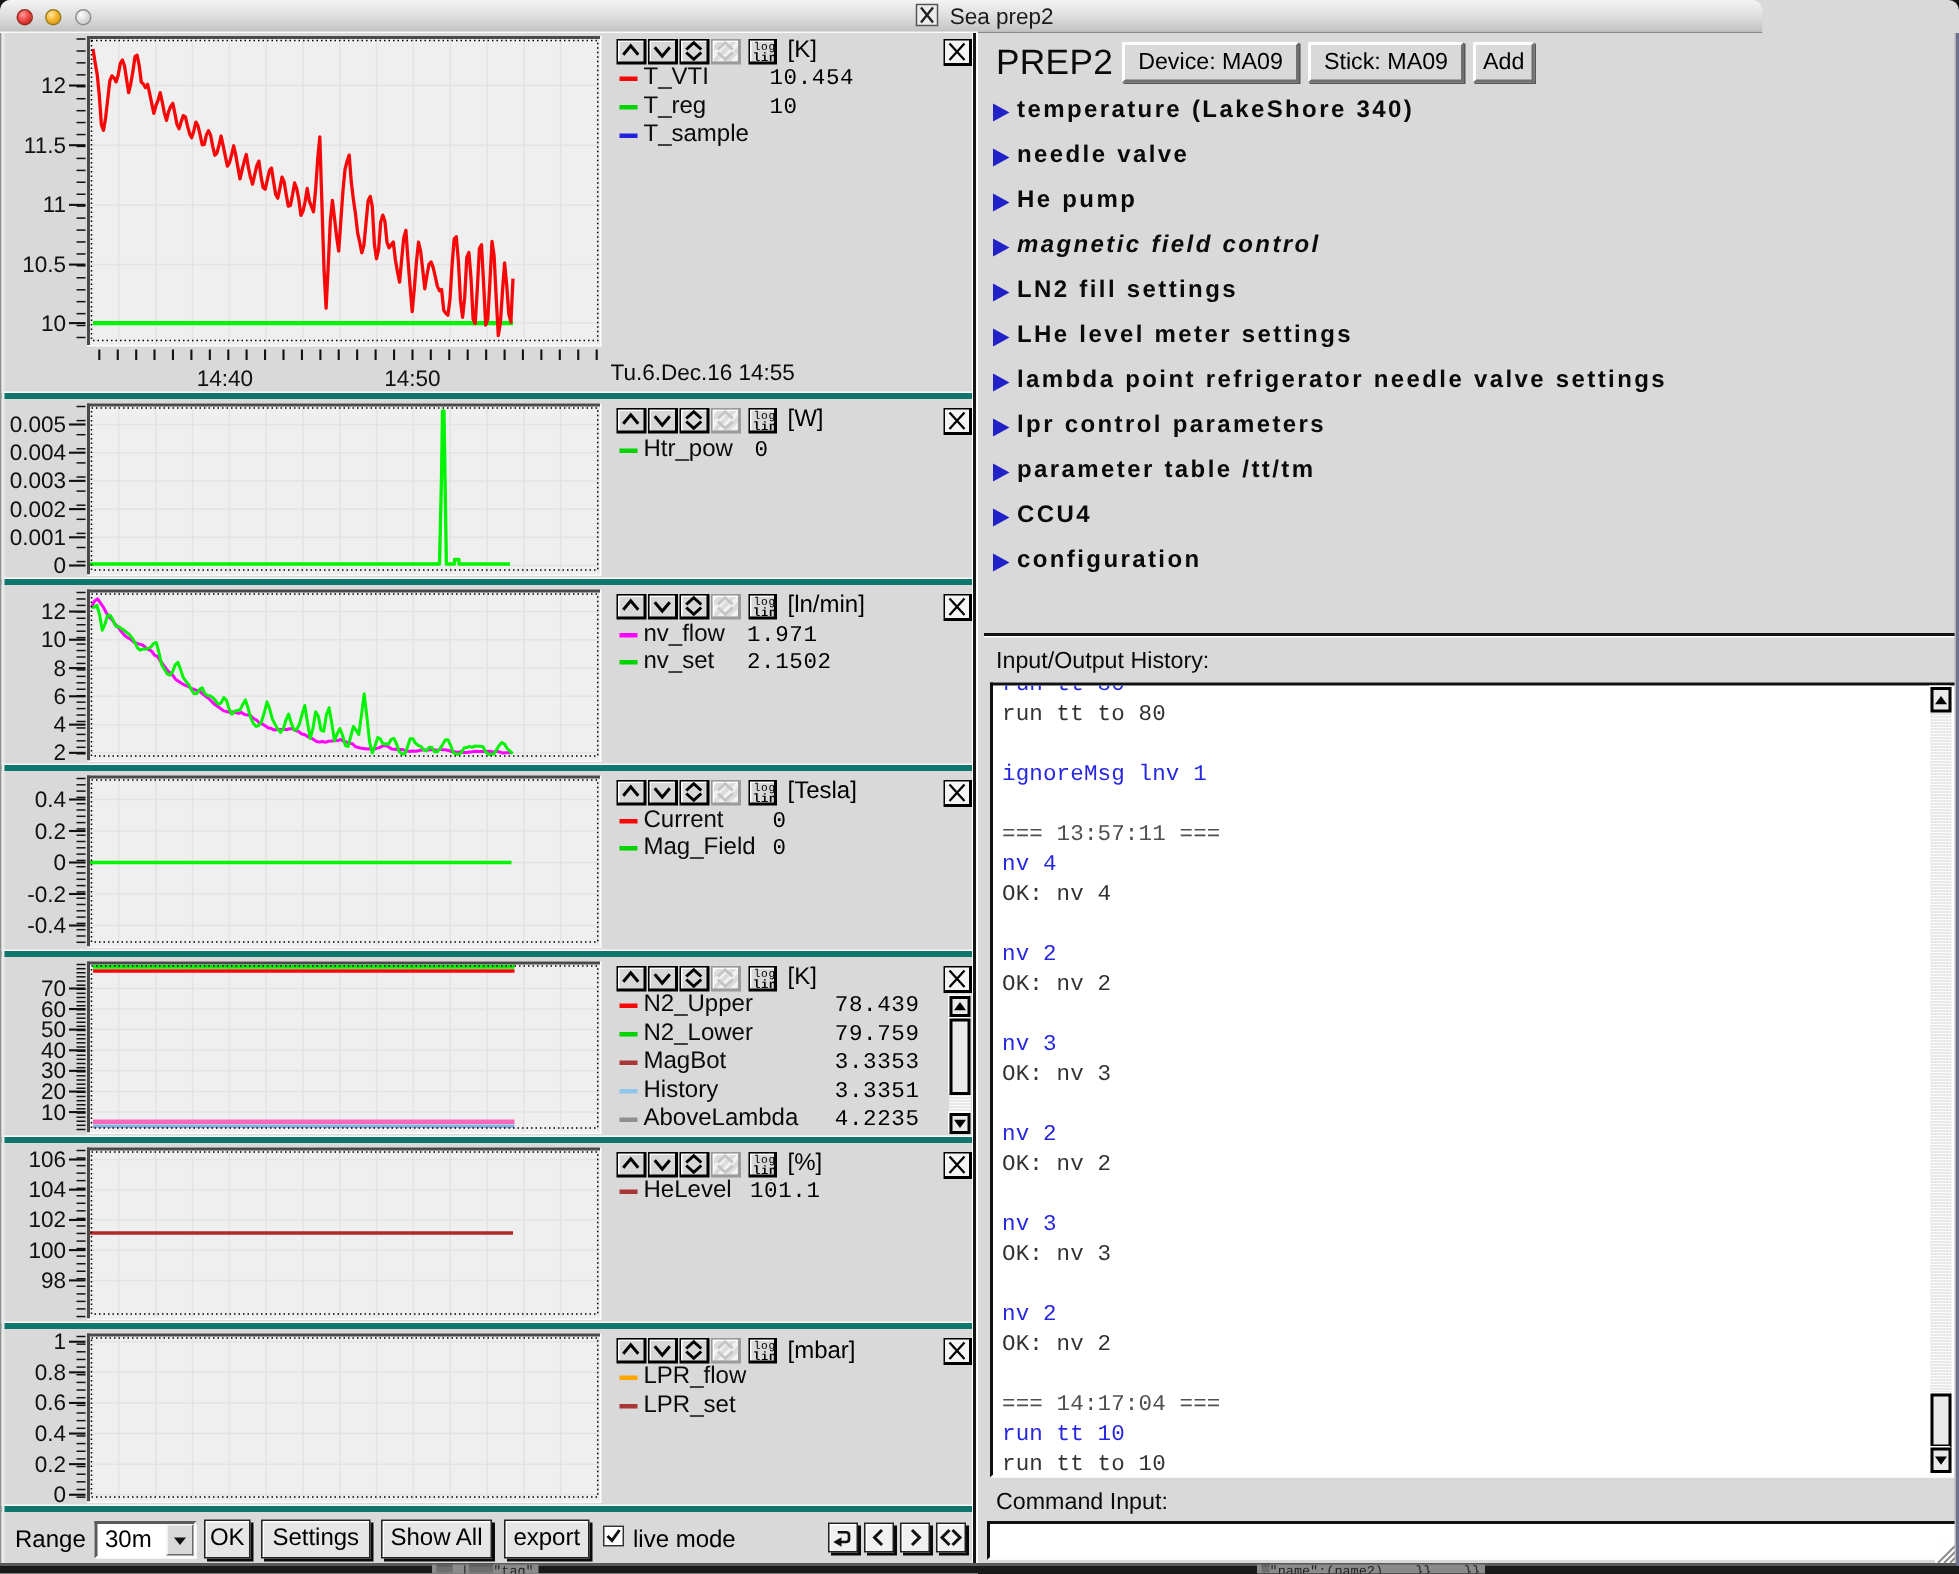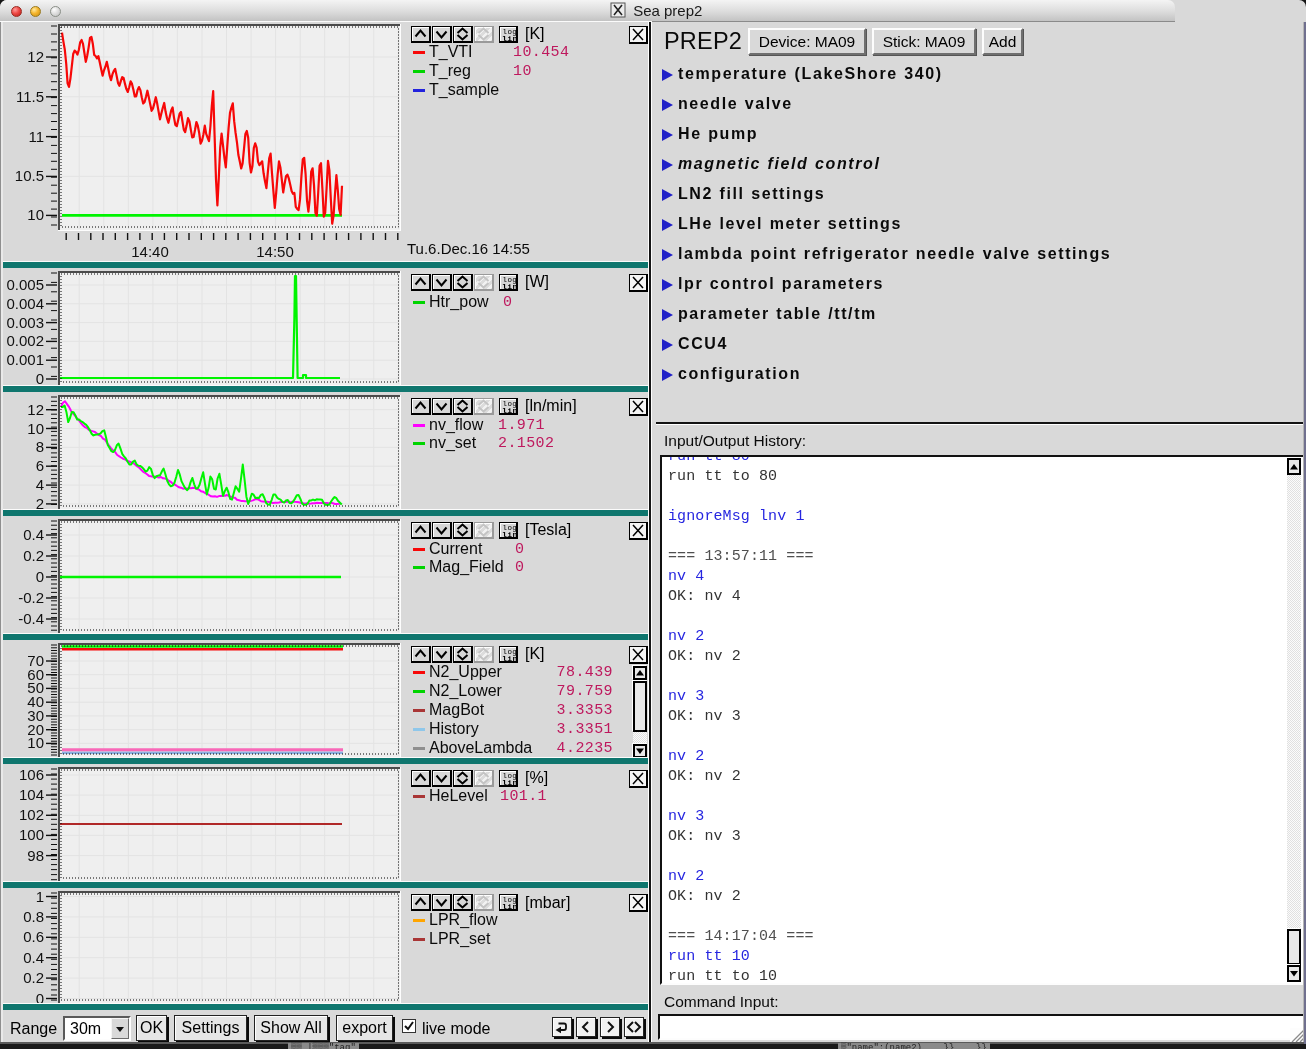--- a/index.html
+++ b/index.html
@@ -2,32 +2,32 @@
 <html><head><meta charset="utf-8"><style>
 html,body{margin:0;padding:0;width:1306px;height:1049px;overflow:hidden;background:#161616;
  font-family:"Liberation Sans",sans-serif;}
 *{box-sizing:border-box;}
 #win{position:absolute;left:0;top:0;width:1306px;height:1042px;background:#d9d9d9;
  border-radius:7px 7px 0 0;}
 #tbar{position:absolute;left:0;top:0;width:1175px;height:22px;border-radius:7px 7px 0 0;
  background:linear-gradient(#f4f4f4,#dcdcdc 55%,#c3c3c3);border-bottom:1px solid #8a8a8a;}
 .mac{position:absolute;top:6px;width:11px;height:11px;border-radius:50%;}
 #tit{position:absolute;top:2px;left:610px;height:19px;font-size:15px;color:#1a1a1a;}
-.panel{position:absolute;left:0;width:652px;background:#d9d9d9;border-top:6px solid #0f766e;box-shadow:0 -1px 0 #fbfbfb;}
+.panel{position:absolute;left:0;width:652px;background:#d9d9d9;border-top:4px solid #0f766e;box-shadow:0 -1px 0 #fbfbfb;}
 .panel svg{position:absolute;left:0;top:0;}
 .lbtn{position:absolute;width:20px;height:17px;background:#d7d7d7;border:1px solid #000;
  border-right-width:2px;border-bottom-width:2px;box-shadow:inset 1px 1px 0 #fff;}
 .lbtn svg{position:absolute;left:0;top:0;}
 .lbtn.dis{background:repeating-linear-gradient(135deg,#f2f2f2 0 3px,#dcdcdc 3px 6px);border-color:#9a9a9a;}
 .unit{position:absolute;left:525px;font-size:16px;color:#000;}
 .closeb{position:absolute;left:629px;width:19px;height:18px;background:#f4f4f4;
  border:1px solid #000;border-right-width:2px;border-bottom-width:2px;}
 .dash{position:absolute;width:12px;height:3px;}
 .lname{position:absolute;left:429px;font-size:16px;color:#0a0a0a;letter-spacing:0px;}
-.lval{position:absolute;font-size:15px;color:#be185d;font-family:"Liberation Mono",monospace;letter-spacing:0.4px;}
+.lval{position:absolute;font-size:15px;color:#000000;font-family:"Liberation Mono",monospace;letter-spacing:0.4px;}
 .date{position:absolute;left:407px;top:218px;font-size:15px;color:#0a0a0a;}
 .tbtn{position:absolute;height:26px;background:#e6e6e6;border:1px solid #222;font-size:16px;
  color:#000;text-align:center;box-shadow:2px 2px 0 #0a0a0a,inset 1px 1px 0 #fff;
  padding-top:3px;}
 .navb{position:absolute;width:20px;height:20px;background:#f1f1f1;border:1px solid #222;
  box-shadow:2px 2px 0 #0a0a0a,inset 1px 1px 0 #fff;}
 .navb svg{position:absolute;left:0;top:0;}
 #rpane{position:absolute;left:656px;top:22px;width:650px;height:1020px;background:#d9d9d9;}
 #vdiv{position:absolute;left:648px;top:22px;width:8px;height:1020px;
  background:linear-gradient(90deg,#fff 0 1px,#151515 1px 3px,#fdfdfd 3px 4px,#d9d9d9 4px);}

